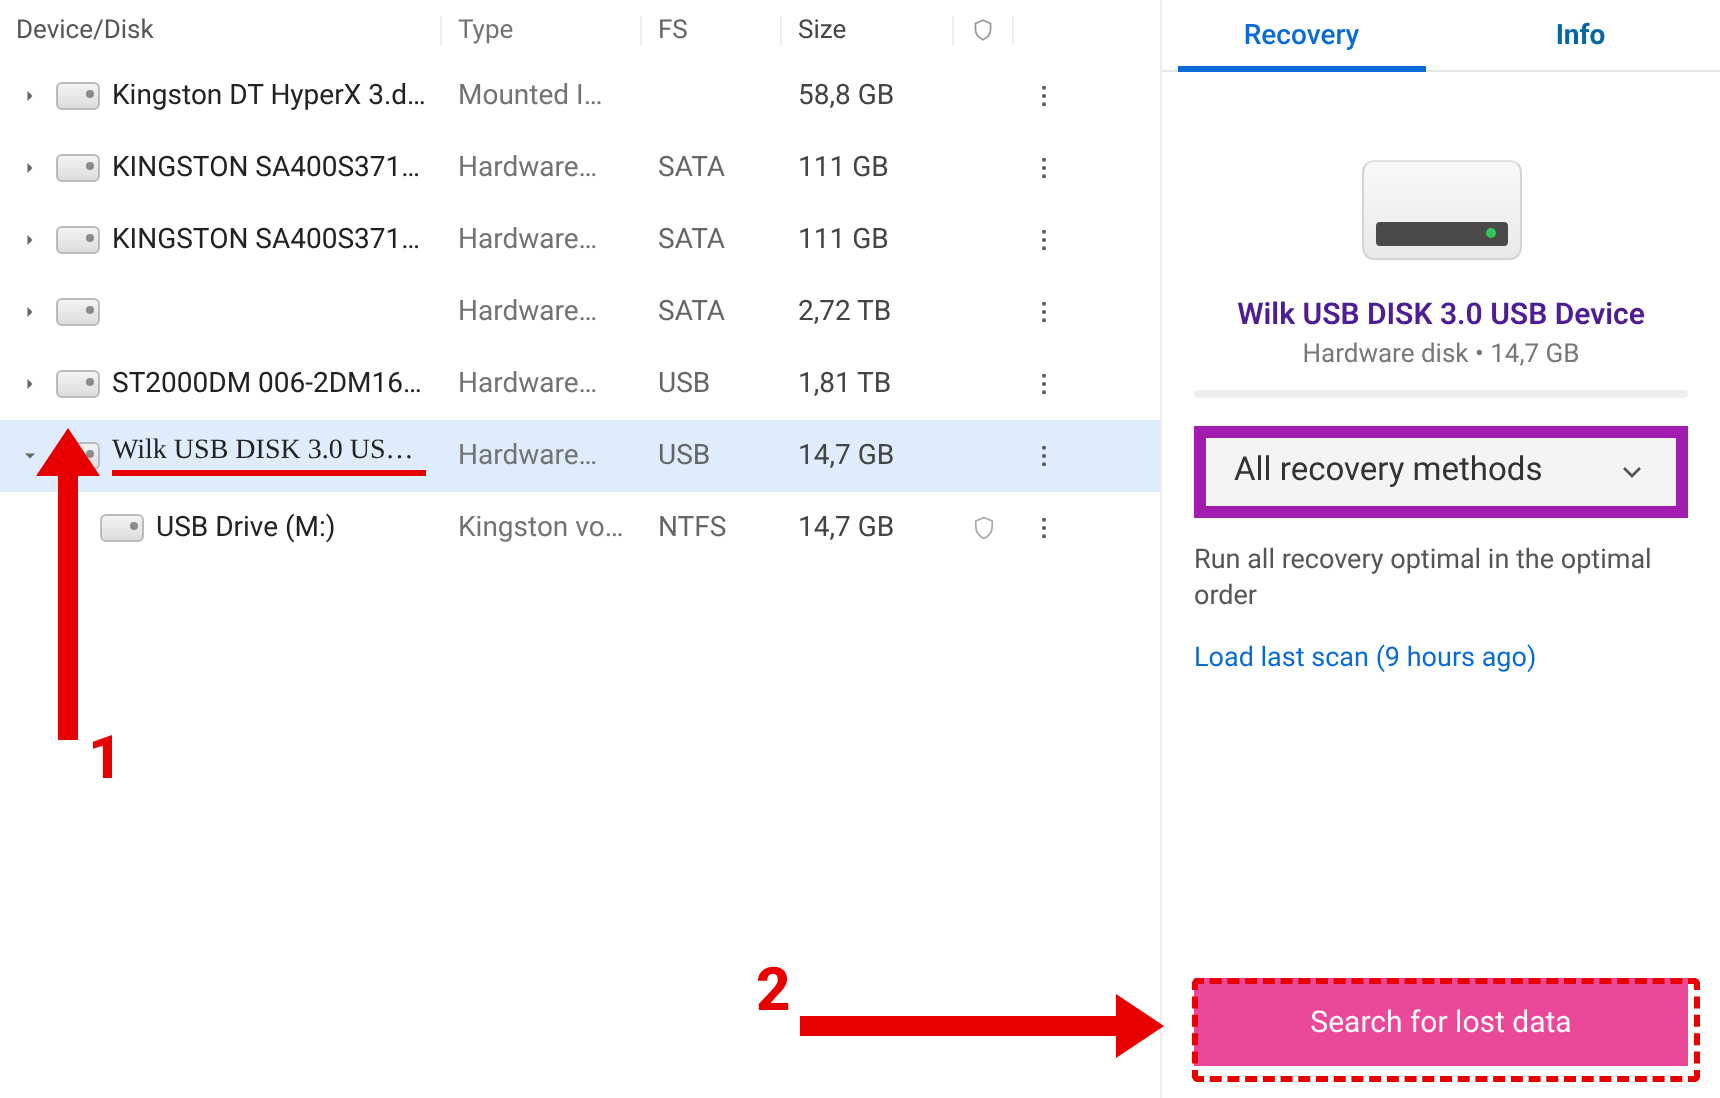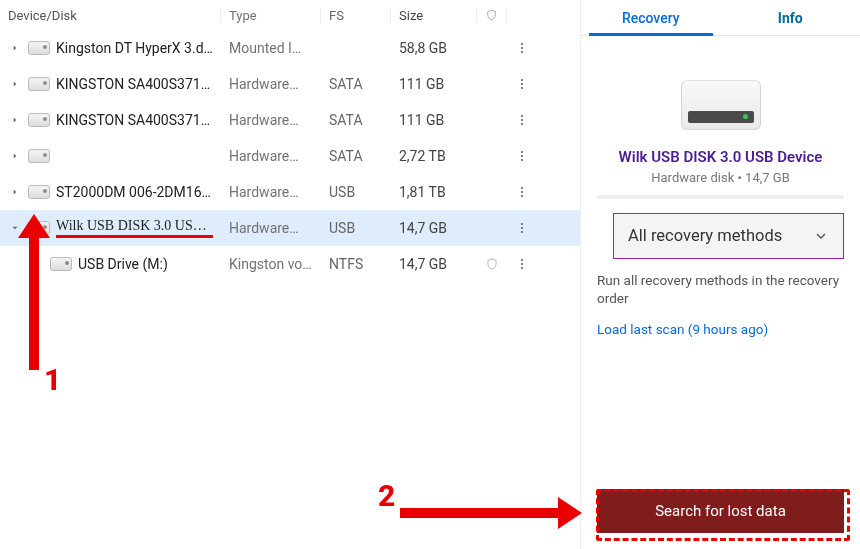--- a/index.html
+++ b/index.html
@@ -141,45 +141,44 @@
     text-align:center; color:#777; font-size:13px; margin-top:2px;
   }
 
   .progress {
     margin-top: 10px;
     height:4px; background:#eee; border-radius:2px;
   }
 
   .method-select {
     margin-top: 14px;
-    border:1px solid #a21caf;
+    border:6px solid #a21caf;
     background:#f4f4f4;
     height: 46px;
     display:flex; align-items:center; justify-content:space-between;
     padding: 0 14px;
     font-size: 16.5px; color:#333;
     cursor:pointer;
-    margin-left:16px;
   }
   .method-select svg { width:16px; height:16px; }
 
   .method-desc {
     margin-top: 12px;
     color:#555; font-size: 13.5px; line-height:1.35;
   }
 
   .last-scan {
     margin-top: 14px;
     color:#0a6bd6; font-size:13.5px; cursor:pointer;
   }
 
   .search-btn {
     position:absolute; left:16px; right:16px; bottom:16px;
     height: 44px;
-    background:#7f1d1d; color:#fff;
+    background:#ec4899; color:#fff;
     display:flex; align-items:center; justify-content:center;
     font-size: 15px; cursor:pointer;
   }
 
   .annot-outline {
     position:absolute; left:596px; top:489px;
     width:254px; height:52px;
     border:3px dashed #e80000; border-radius:3px;
     pointer-events:none;
   }
@@ -408,21 +407,21 @@
     <div class="hero-sub">Hardware disk • 14,7 GB</div>
     <div class="progress"></div>
 
     <div class="method-select">
       <span>All recovery methods</span>
       <svg viewBox="0 0 24 24" fill="none" stroke="#555" stroke-width="2">
           <path d="M6 9l6 6 6-6"></path>
         </svg>
     </div>
 
-    <div class="method-desc">Run all recovery methods in the recovery order</div>
+    <div class="method-desc">Run all recovery optimal in the optimal order</div>
 
     <div class="last-scan">Load last scan (9 hours ago)</div>
 
     <div class="search-btn">
       <span>Search for lost data</span>
     </div>
   </div>
 </div>
 
 <div class="arrow-v annot"></div>

